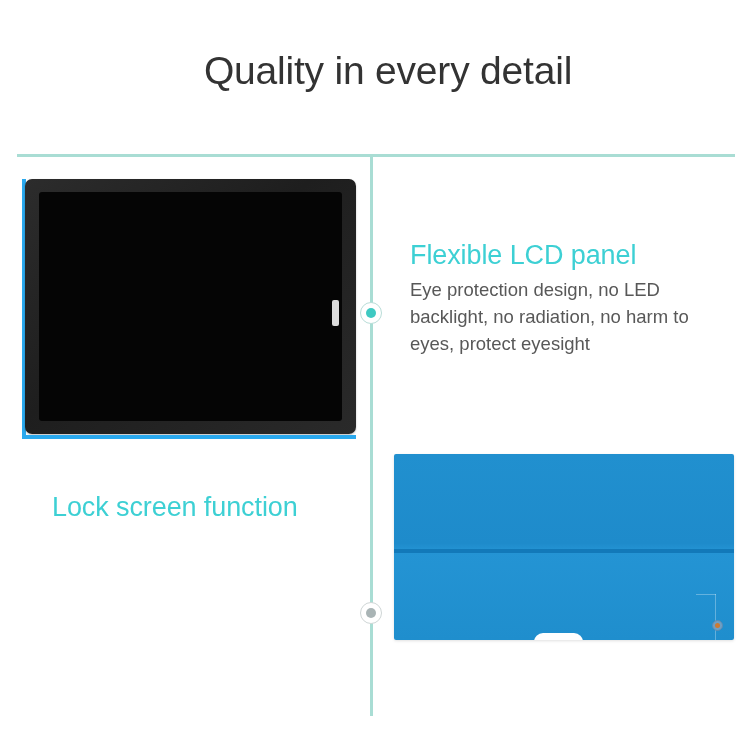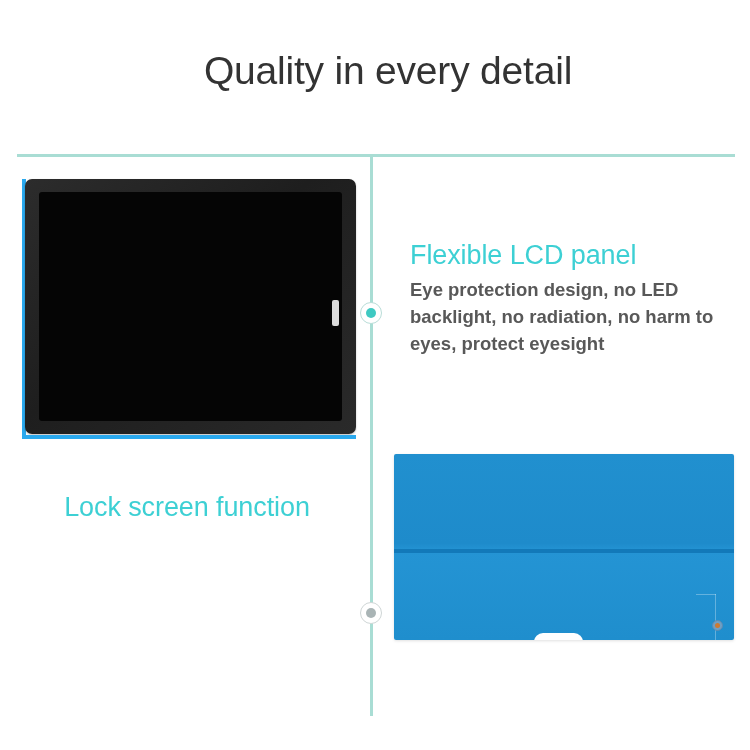--- a/index.html
+++ b/index.html
@@ -218,26 +218,26 @@
     font-weight: 400;
     font-family: "Liberation Sans Narrow", "Liberation Sans", sans-serif;
     letter-spacing: -0.1px;
     white-space: nowrap;
     margin: 0 0 4px 0;
   }
   .feature-body {
     color: #585858;
     font-size: 18.5px;
     line-height: 27px;
-    font-weight: 700;
+    font-weight: 400;
     font-family: "Liberation Sans Narrow", "Liberation Sans", sans-serif;
     margin: 0;
   }
   .feature-right { left: 410px; top: 238px; width: 318px; }
-  .feature-left  { left: 32px;  top: 490px; width: 310px; text-align: center; }
+  .feature-left  { left: 52px;  top: 490px; width: 310px; }
 </style>
 </head>
 <body>
 
 <div id="page">
 
   <div class="page-title">Quality in every detail</div>
 
   <div class="rule-h"></div>
   <div class="rule-v"></div>

